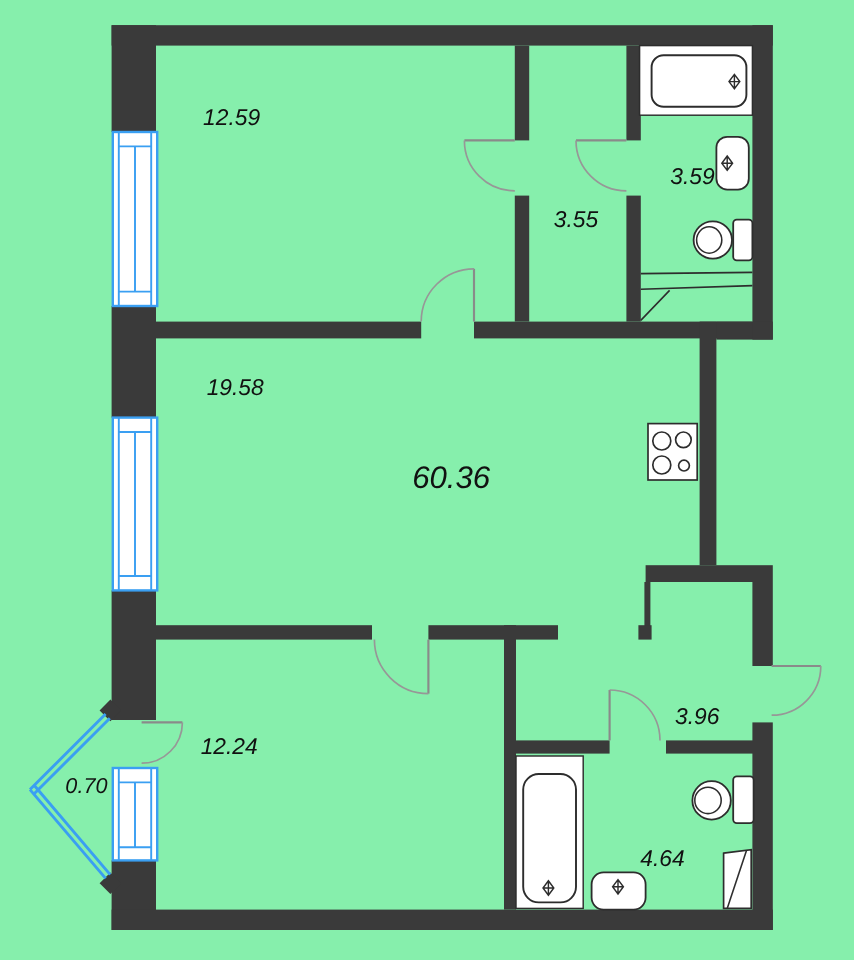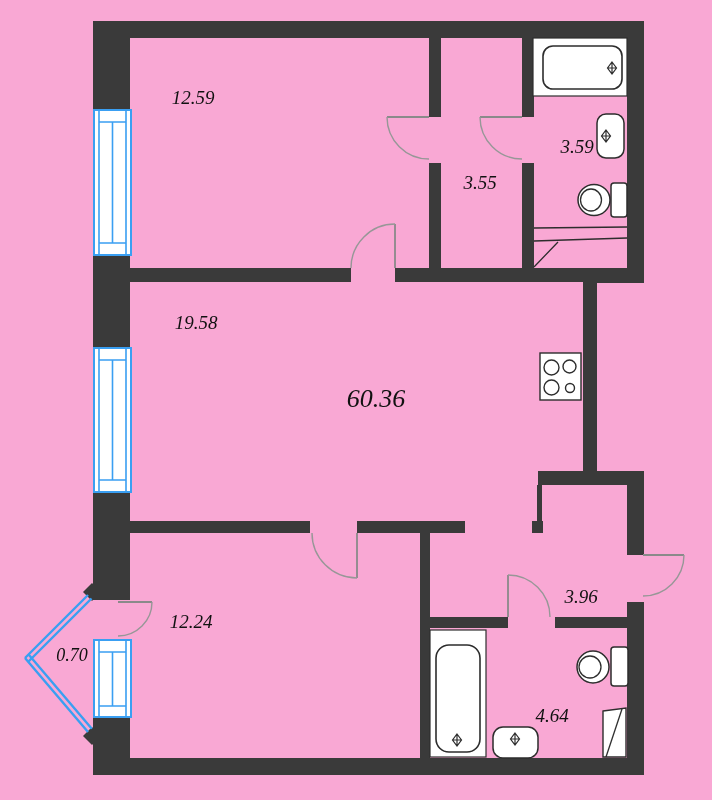--- a/index.html
+++ b/index.html
@@ -1,17 +1,17 @@
 <!DOCTYPE html>
 <html><head>
 <meta charset="utf-8">
 <style>
   html,body{margin:0;padding:0;background:#ffffff;}
-  .page{width:712px;height:800px;position:relative;background:#f9a8d4;
-        font-family:Liberation Serif, serif;}
+  .page{width:712px;height:800px;position:relative;background:#86efac;
+        font-family:Liberation Sans, sans-serif;}
   svg{display:block;}
   .wall{fill:#3a3a3a;stroke:none;}
   .thinwall{fill:#3a3a3a;stroke:none;}
   .win{stroke:#3a9ff2;fill:none;}
   .winfill{fill:#ffffff;stroke:#3a9ff2;}
   .door-arc{stroke:#979797;stroke-width:1.4;fill:none;}
   .door-leaf{stroke:#8a8a8a;stroke-width:1.8;fill:none;}
   .fix{stroke:#2d2d2d;fill:#ffffff;}
   .fixline{stroke:#2d2d2d;fill:none;}
   .area-label{font-style:italic;fill:#111111;font-size:19px;text-anchor:middle;}

